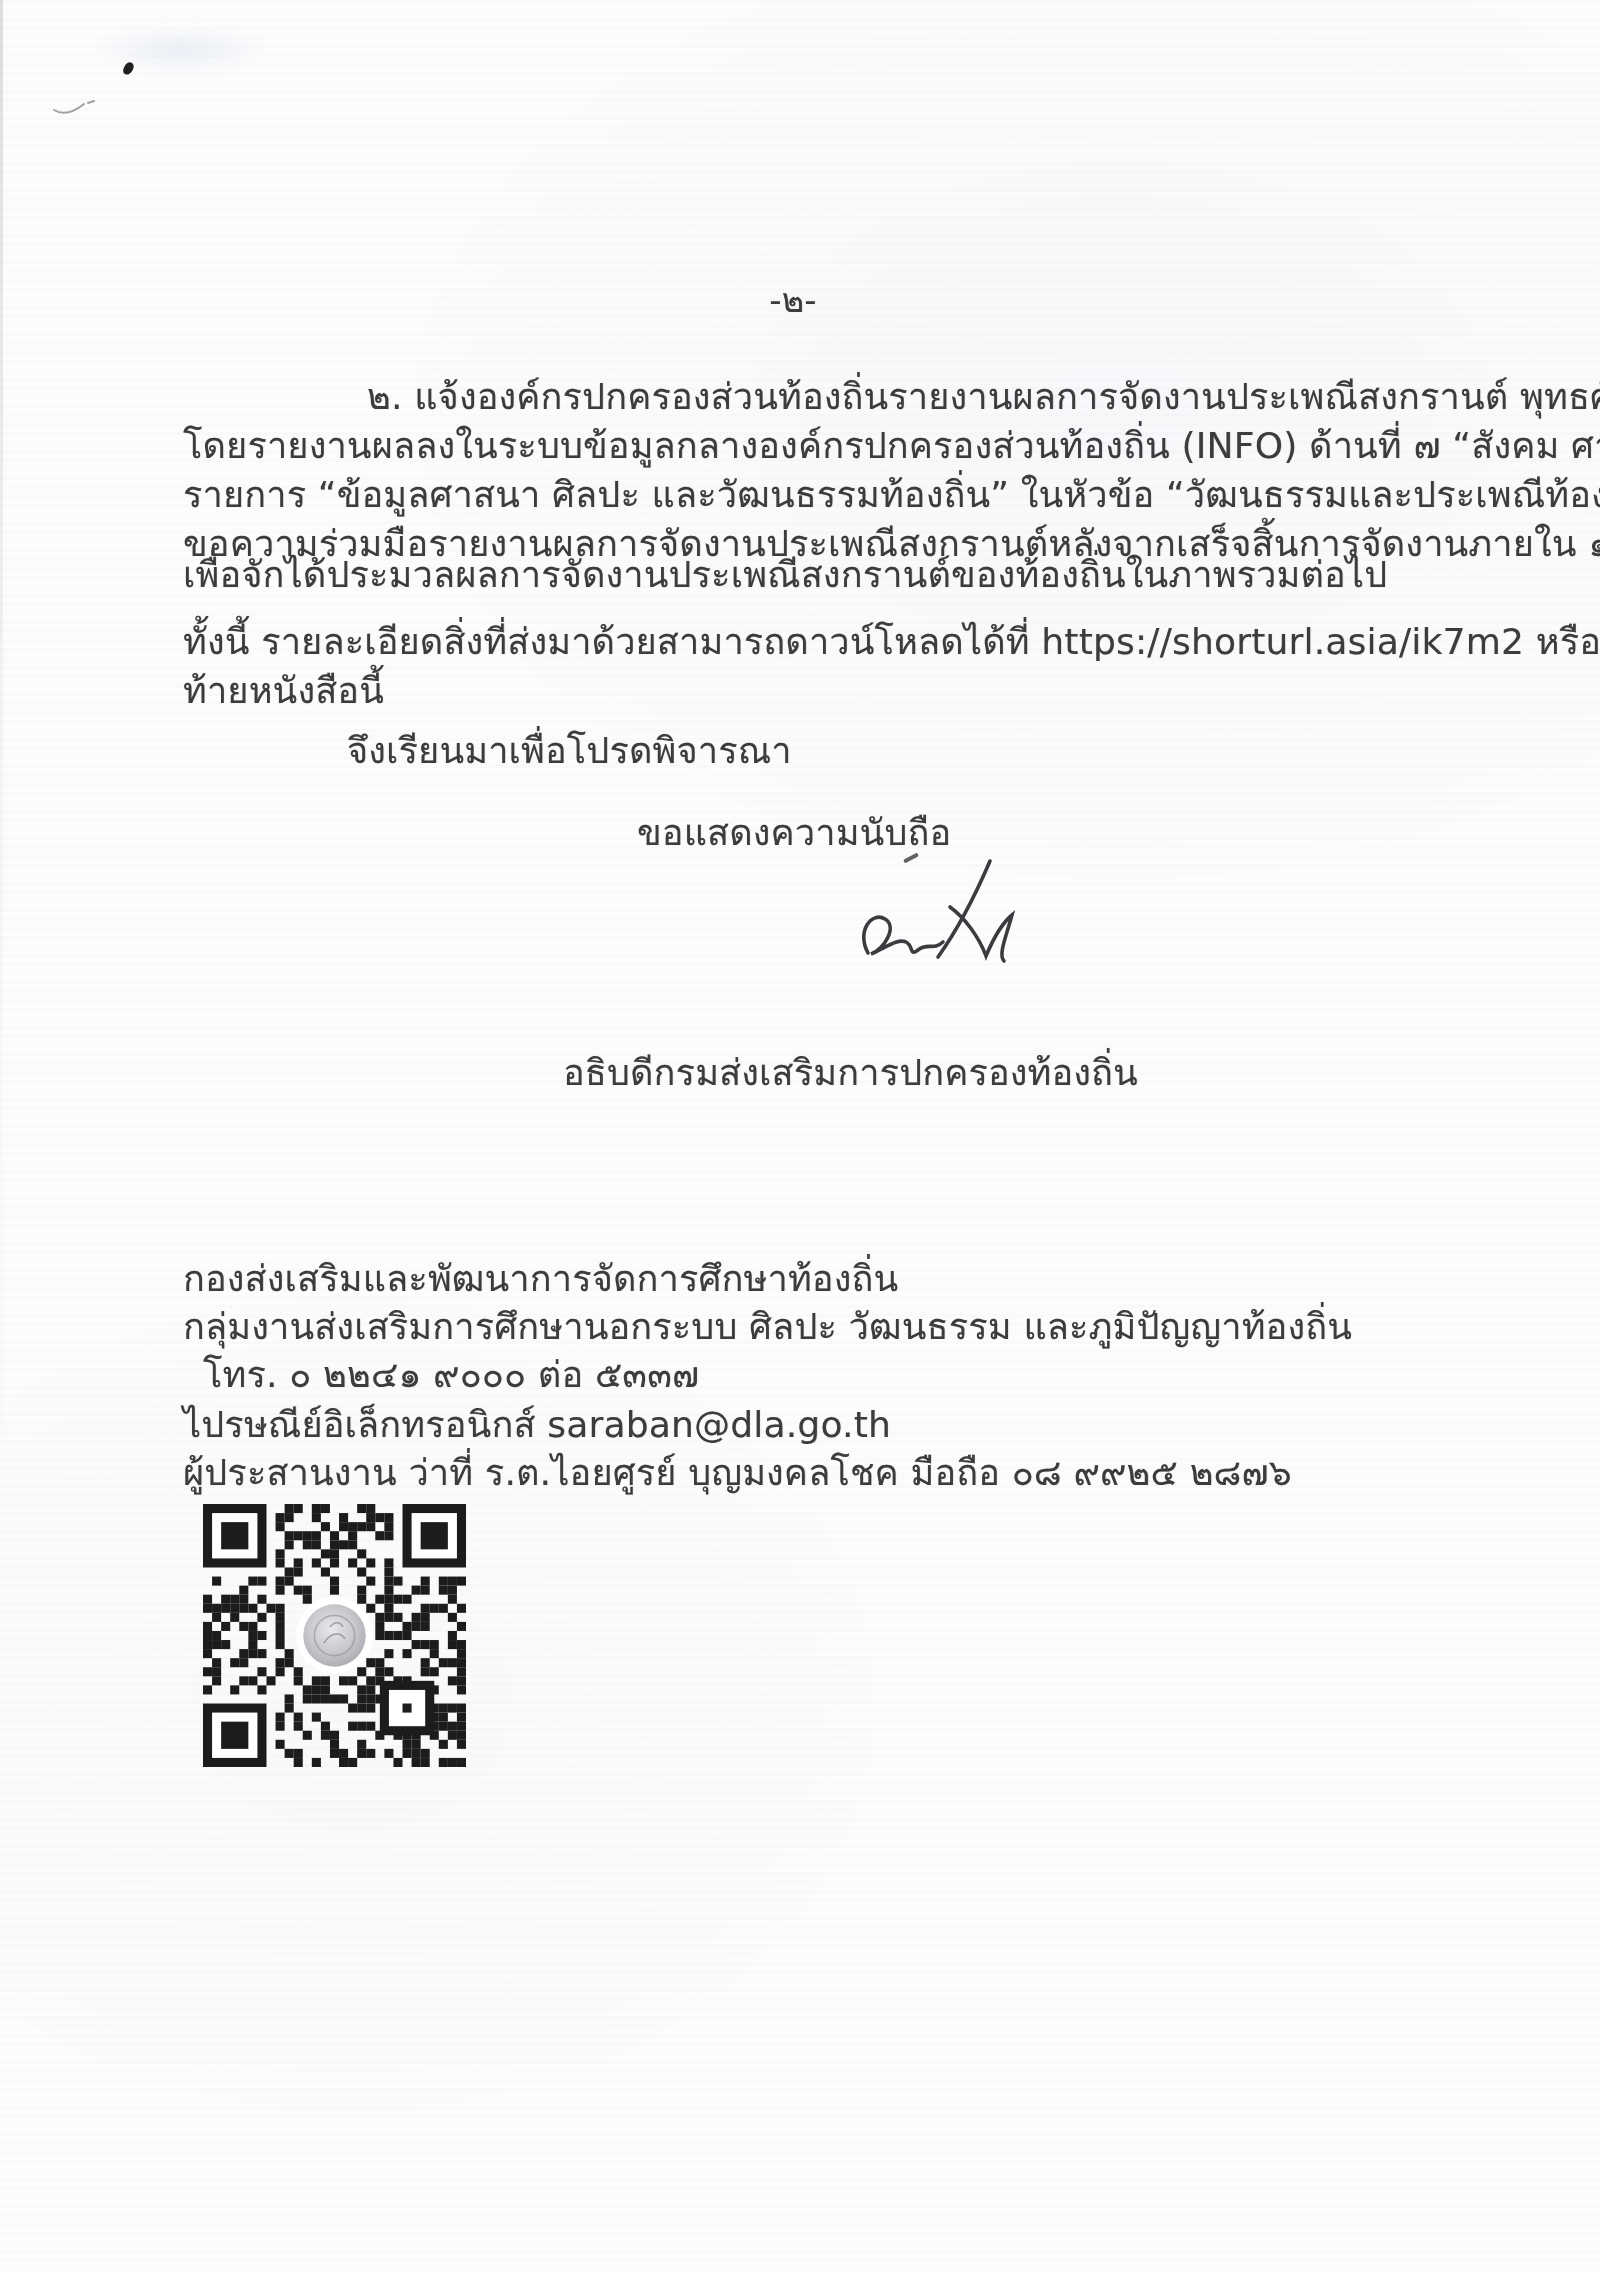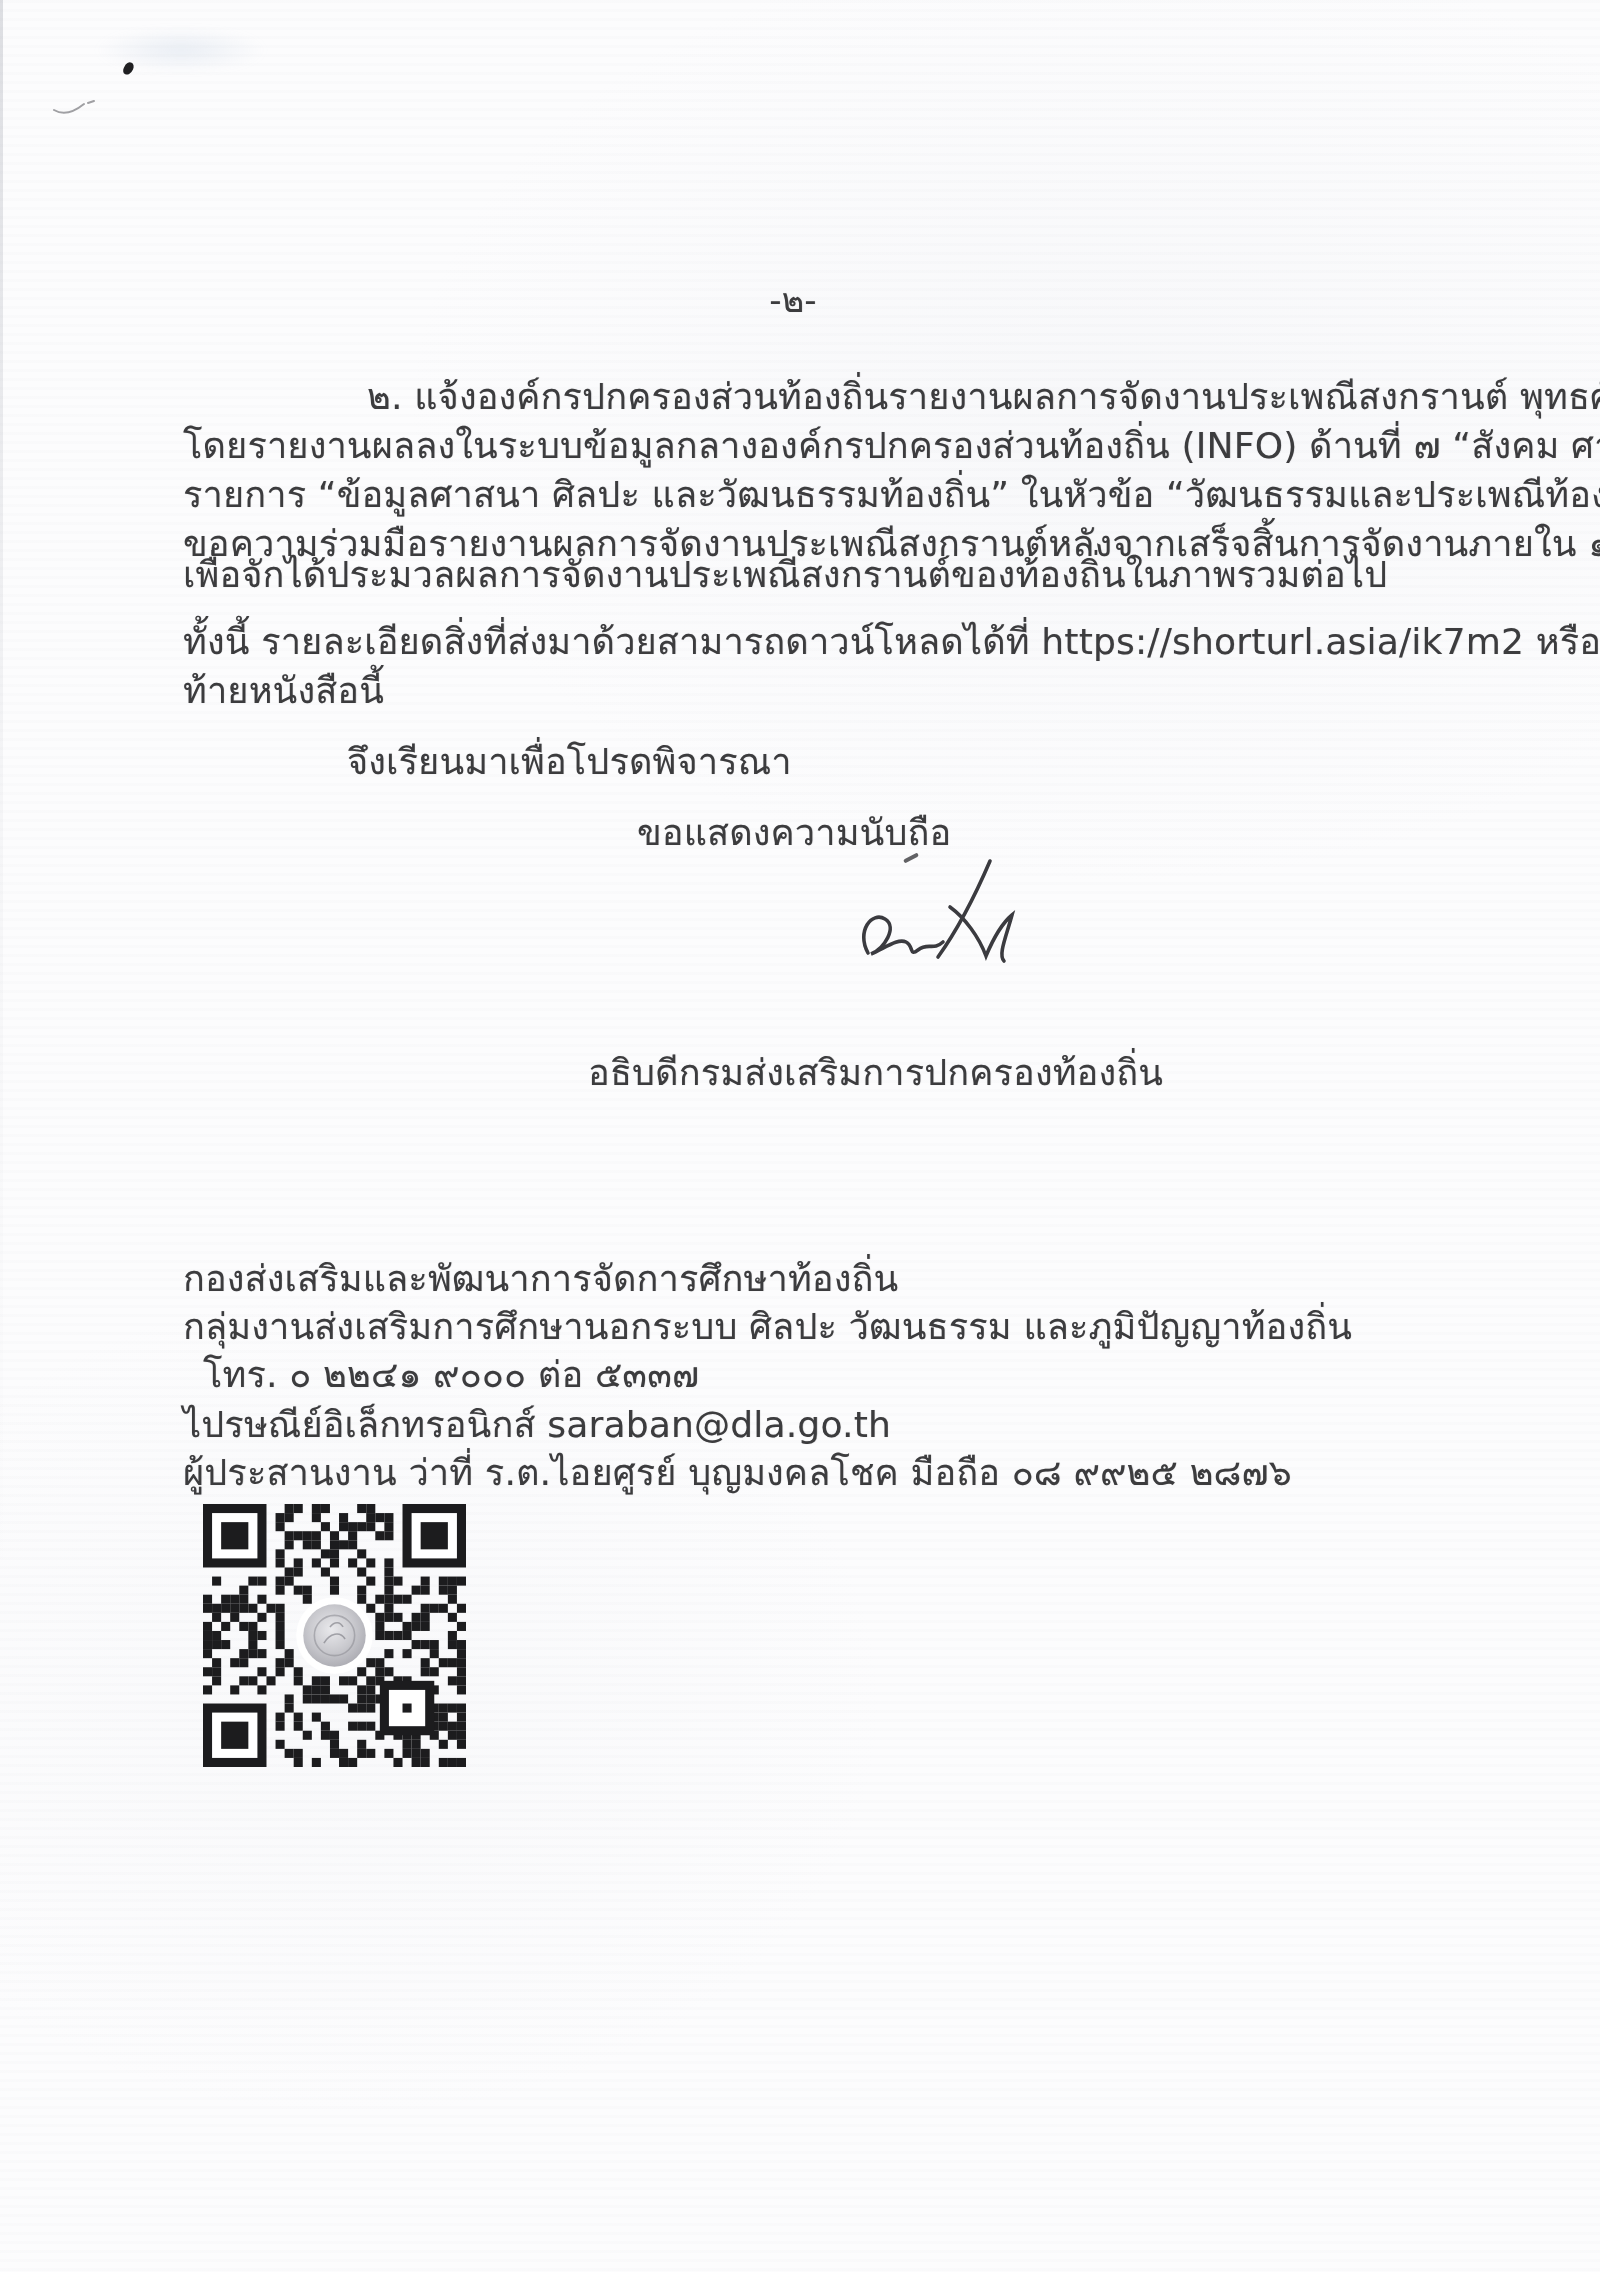--- a/index.html
+++ b/index.html
@@ -41,24 +41,24 @@
   }
   .page-number { top: 276px; left: 693px; width: 200px; text-align: center; font-size: 34px; }
   .para-line { left: 183px; }
   .para-line.l0 { top: 372px; left: 367px; }
   .para-line.l1 { top: 421px; }
   .para-line.l2 { top: 470px; }
   .para-line.l3 { top: 519px; }
   .para-line.l4 { top: 550px; }
   .para-line.l5 { top: 617px; }
   .para-line.l6 { top: 666px; }
-  .closing    { top: 726px; left: 347px; margin-top: 11px; }
+  .closing    { top: 726px; left: 347px; }
   .salutation { top: 808px; left: 637px; width: 400px; text-align: left; }
   .signer-name  { top: 1000px; left: 563px; width: 600px; text-align: center; }
-  .signer-title { top: 1048px; left: 563px; width: 600px; text-align: right; }
+  .signer-title { top: 1048px; left: 563px; width: 600px; text-align: left; }
   .footer-line  { left: 183px; }
   .footer-line.f0 { top: 1254px; }
   .footer-line.f1 { top: 1302px; }
   .footer-line.f2 { top: 1350px; margin-left: 20px; }
   .footer-line.f3 { top: 1400px; text-align: right; }
   .footer-line.f4 { top: 1448px; }
 
   .signature-svg { position: absolute; left: 838px; top: 853px; width: 215px; height: 155px; }
   .pen-tick {
     position: absolute; left: 903px; top: 856px; width: 16px; height: 4px;

